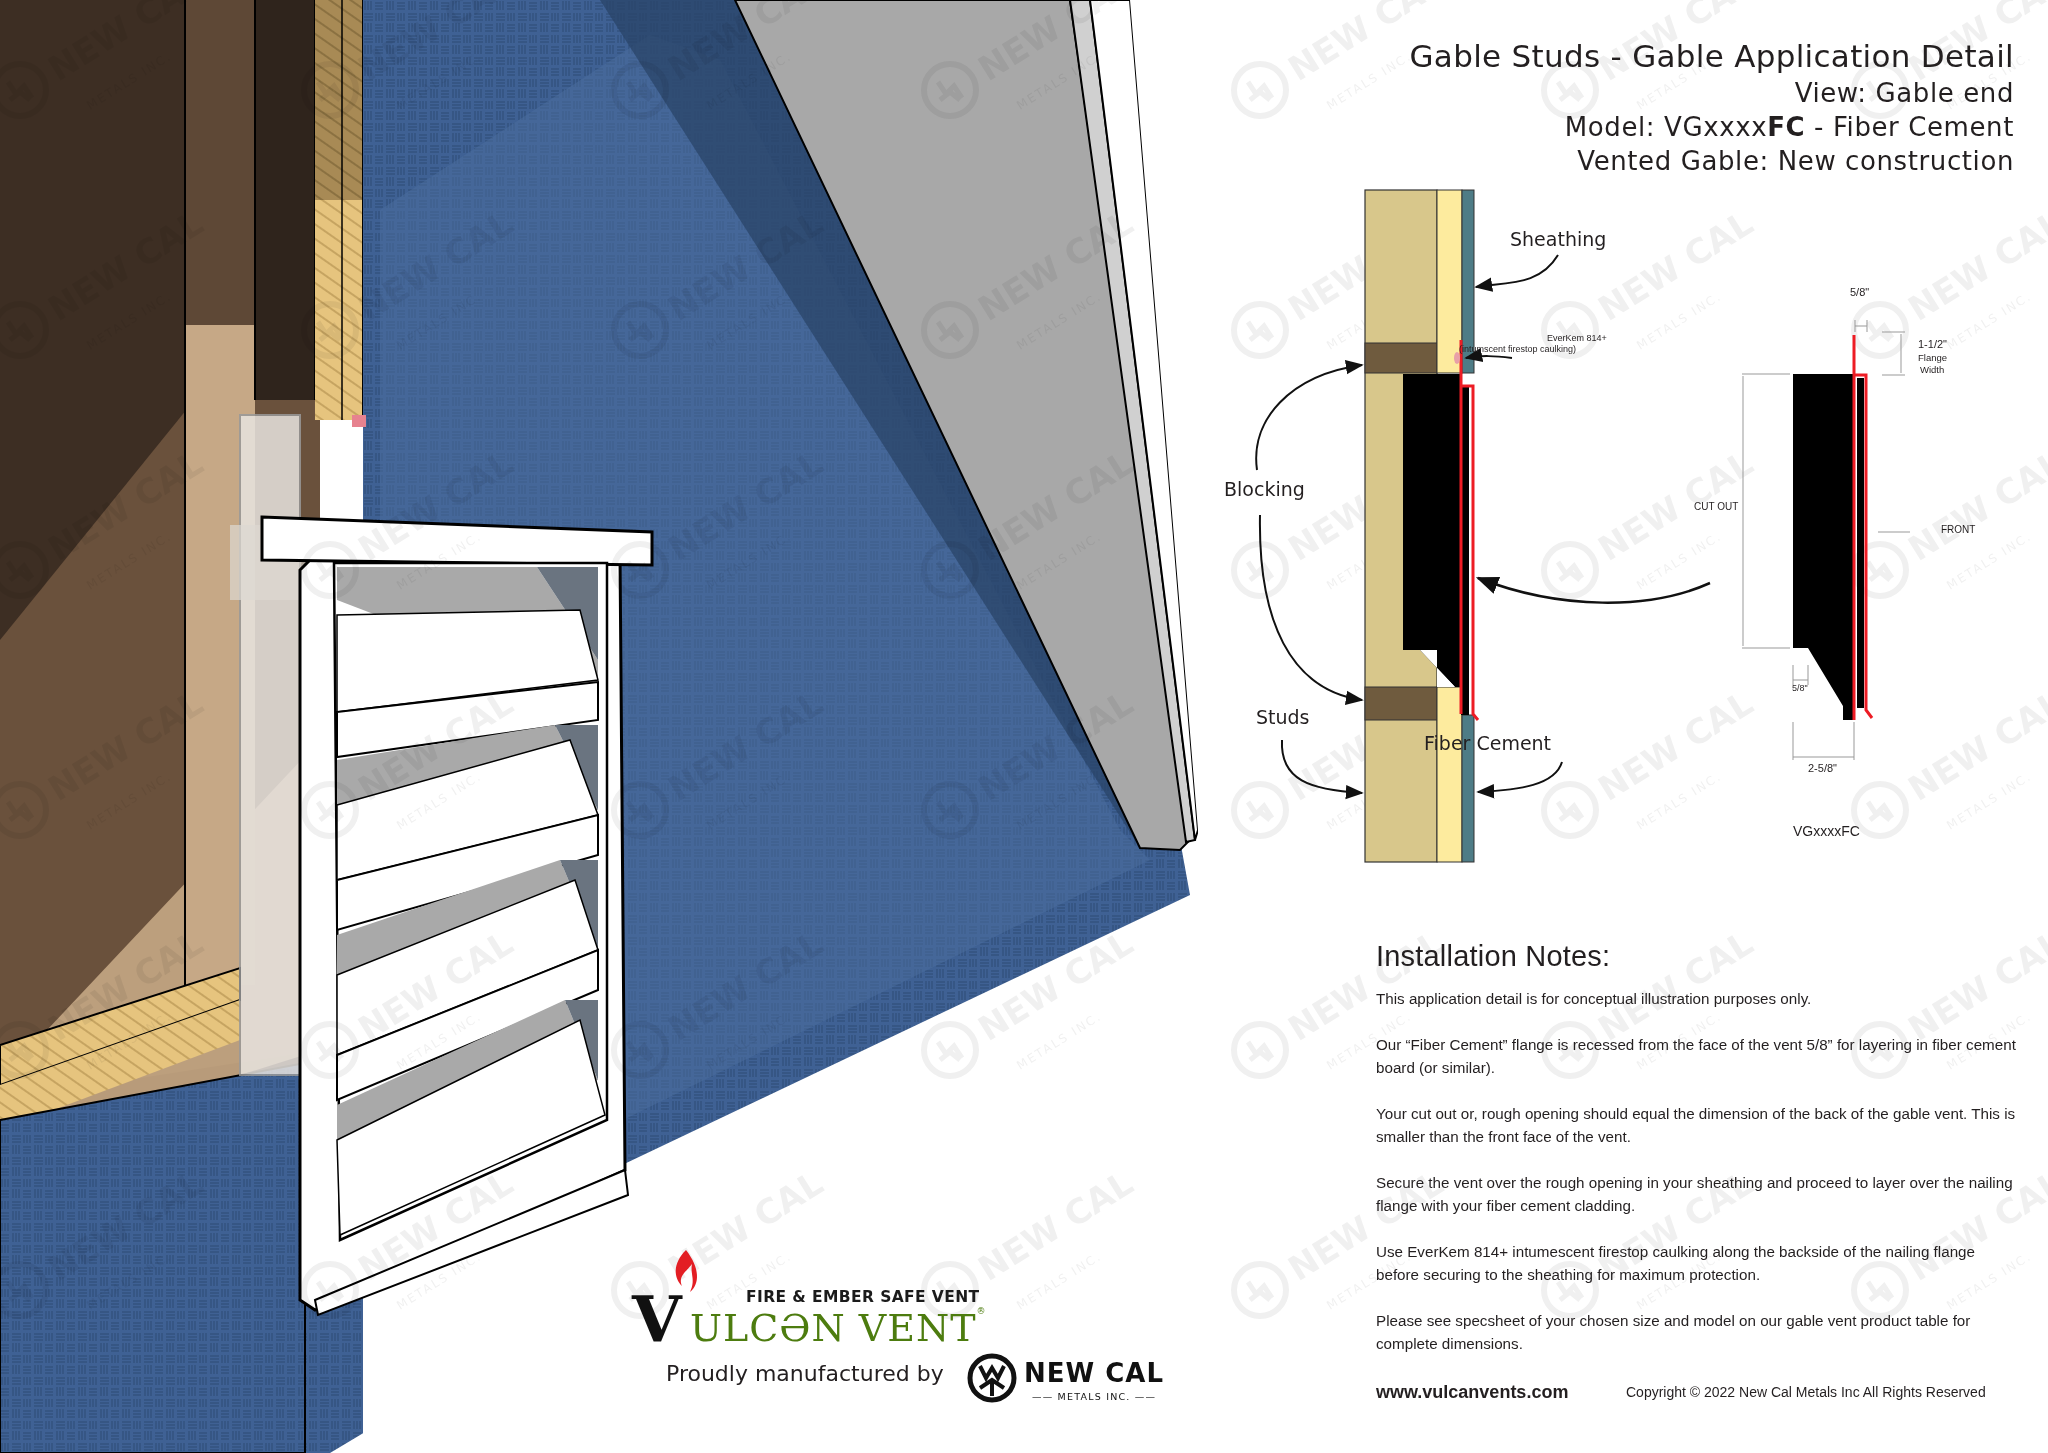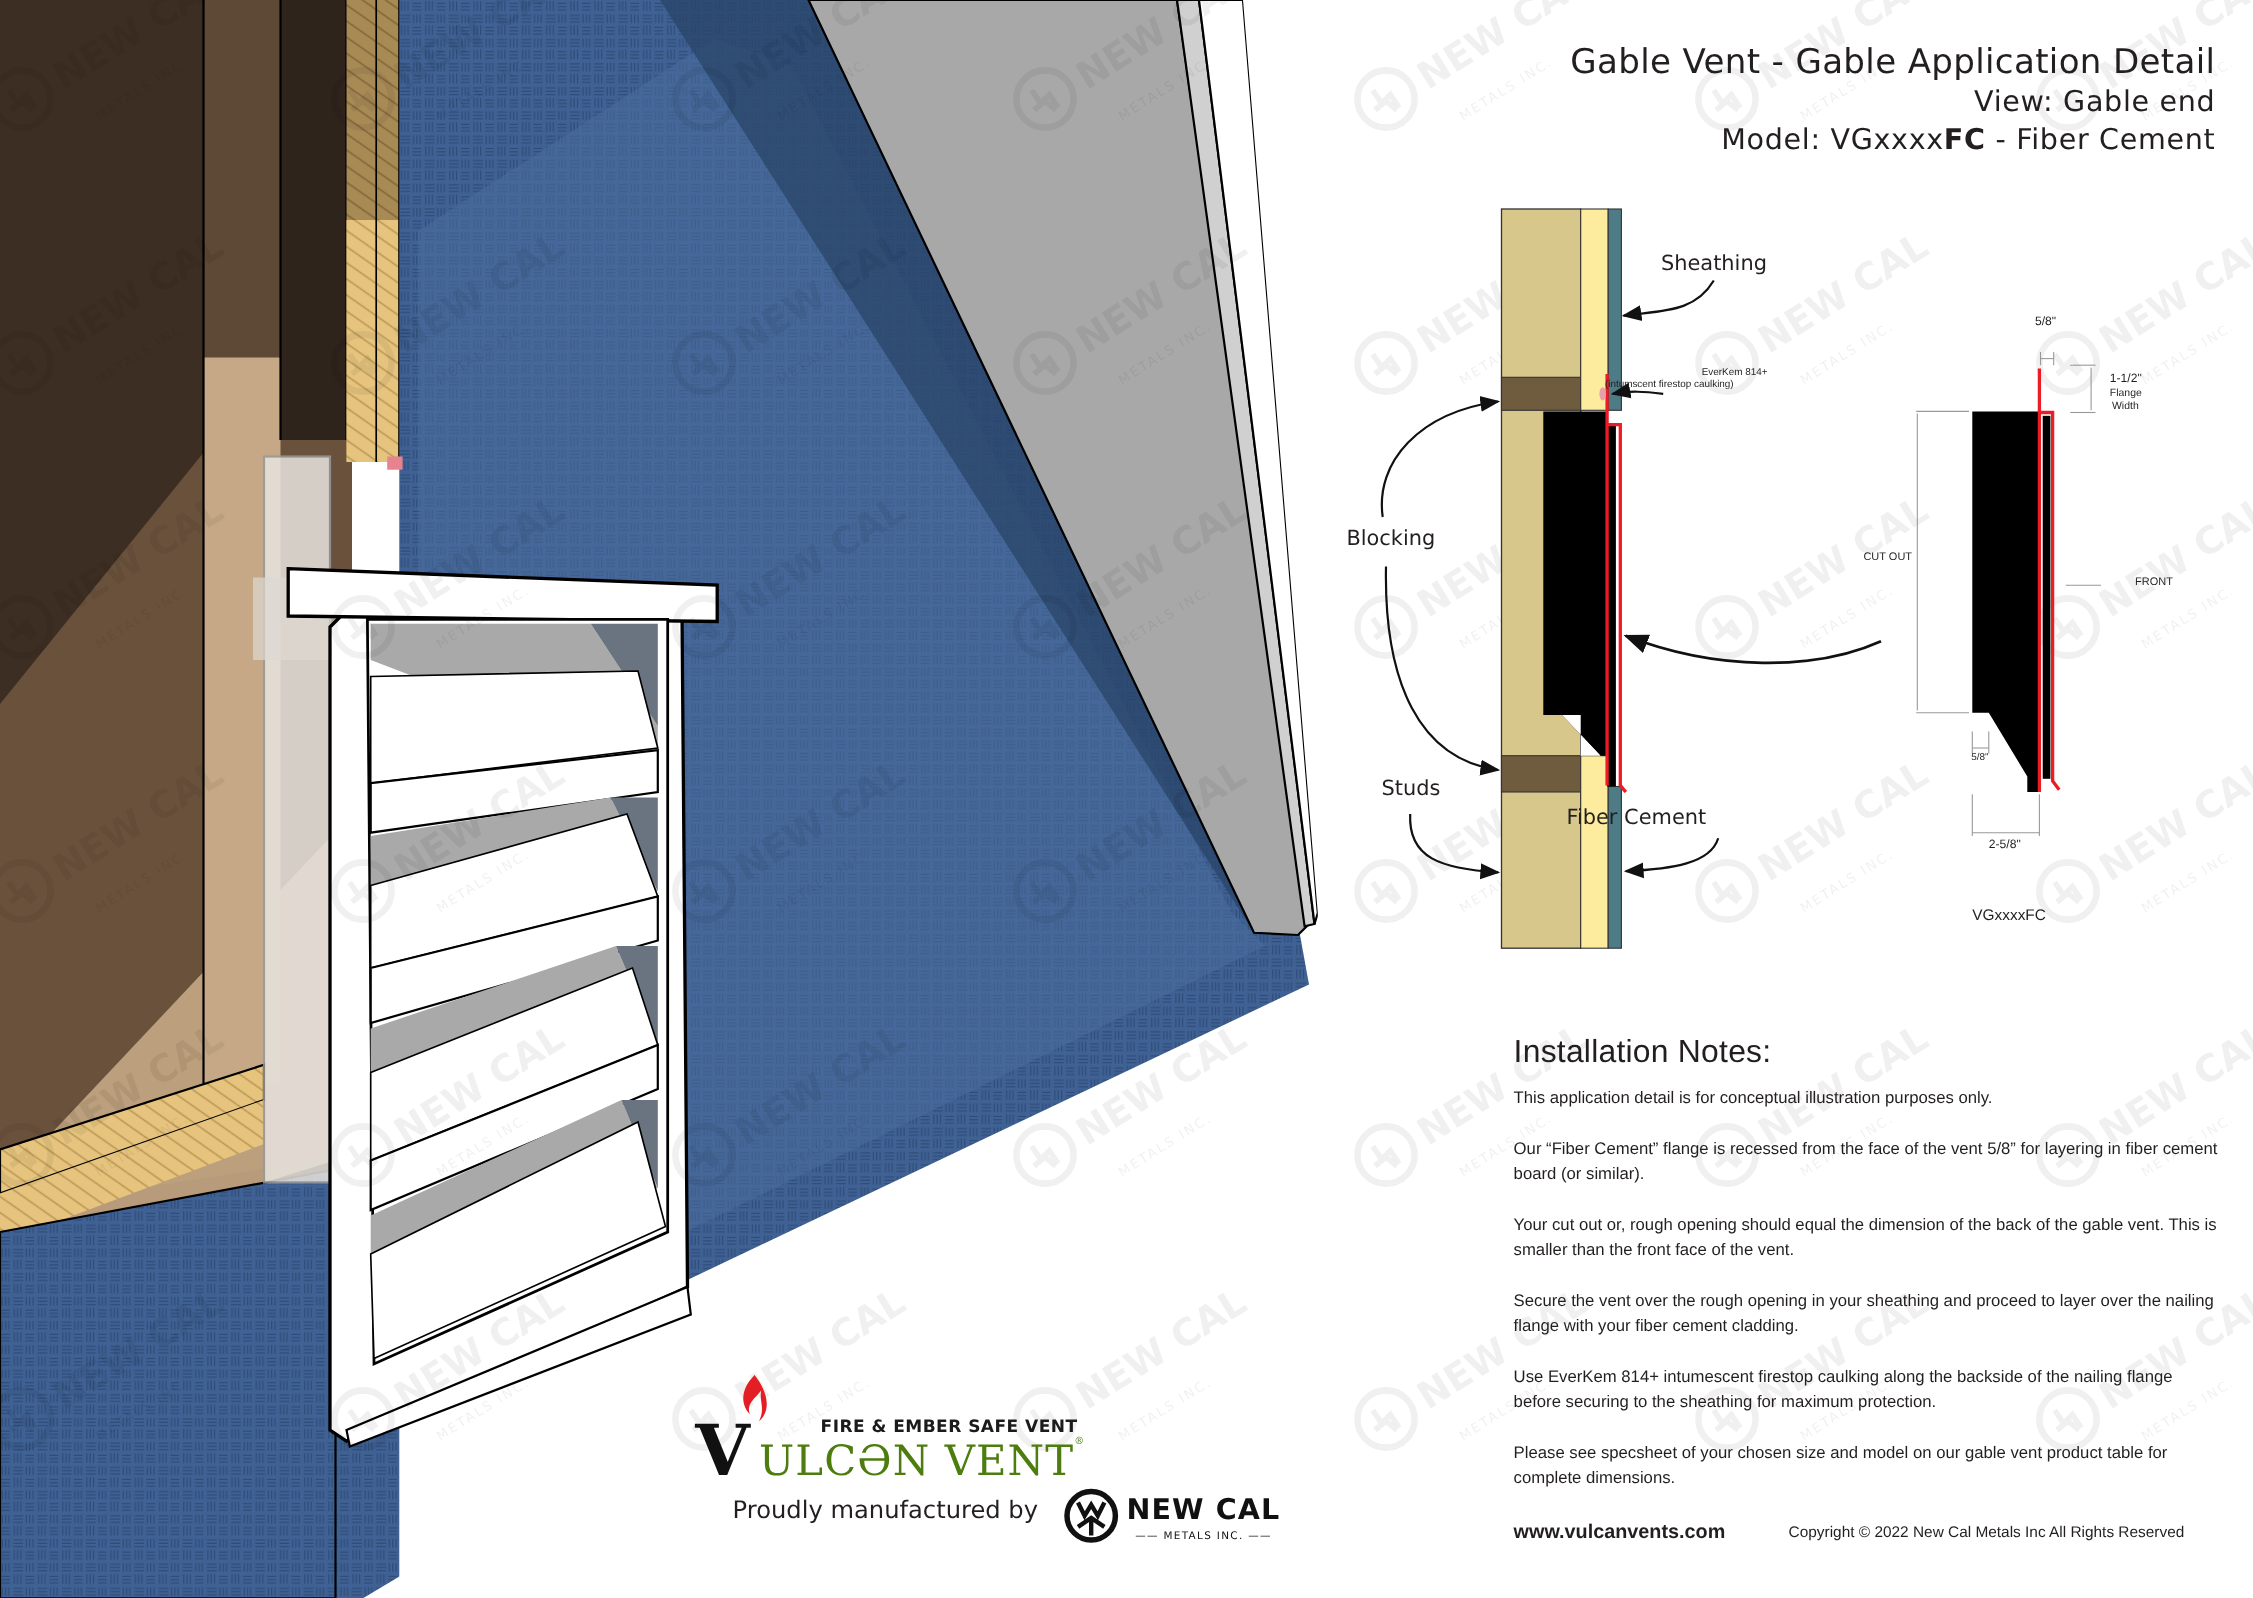--- a/index.html
+++ b/index.html
@@ -196,28 +196,32 @@
       <use href="#wm" x="330" y="1290"></use>
       <use href="#wm" x="640" y="1290"></use>
       <use href="#wm" x="950" y="1290"></use>
       <use href="#wm" x="1260" y="1290"></use>
       <use href="#wm" x="1570" y="1290"></use>
       <use href="#wm" x="1880" y="1290"></use>
   </g>
 </svg>
 
 <div class="title-block">
-  <div class="title-main">Gable Vent - Gable Application Detail</div>
+  <div class="title-main">Gable Studs - Gable Application Detail</div>
   <div class="title-sub">
     <span>View:</span>
     <span>Gable end</span>
   </div>
   <div class="title-sub">
     <span>Model:</span>
     <span>VGxxxx</span><b>FC</b><span> - Fiber Cement</span>
+  </div>
+  <div class="title-sub">
+    <span>Vented Gable:</span>
+    <span>New construction</span>
   </div>
 </div>
 
 <svg class="abs" style="left:1180px; top:170px;" width="860" height="700" viewBox="1180 170 860 700" xmlns="http://www.w3.org/2000/svg">
   <defs>
     <marker id="arr" viewBox="0 0 10 10" refX="9" refY="5" markerWidth="9" markerHeight="9" orient="auto">
       <path d="M0,1 L10,5 L0,9 z" fill="#111"></path>
     </marker>
   </defs>
 

